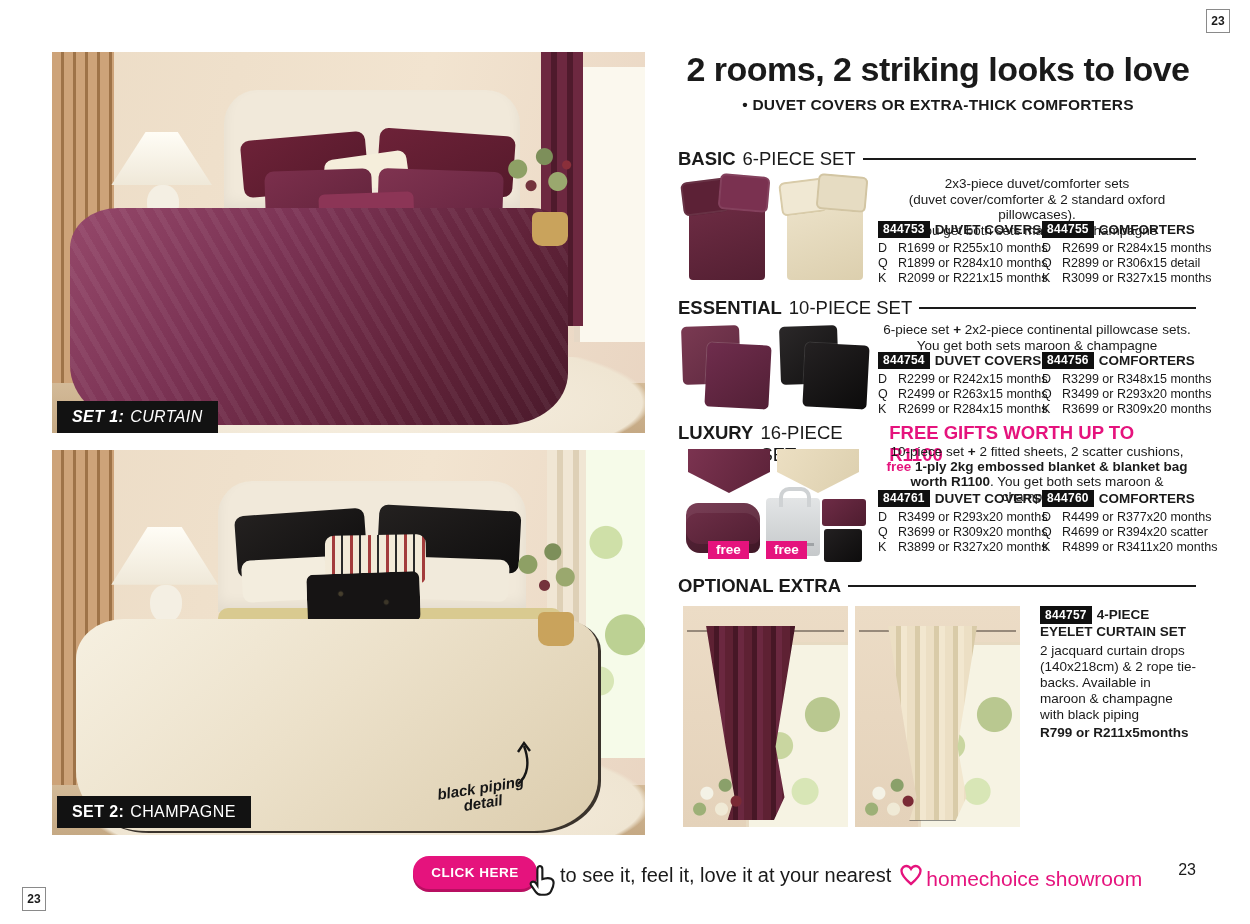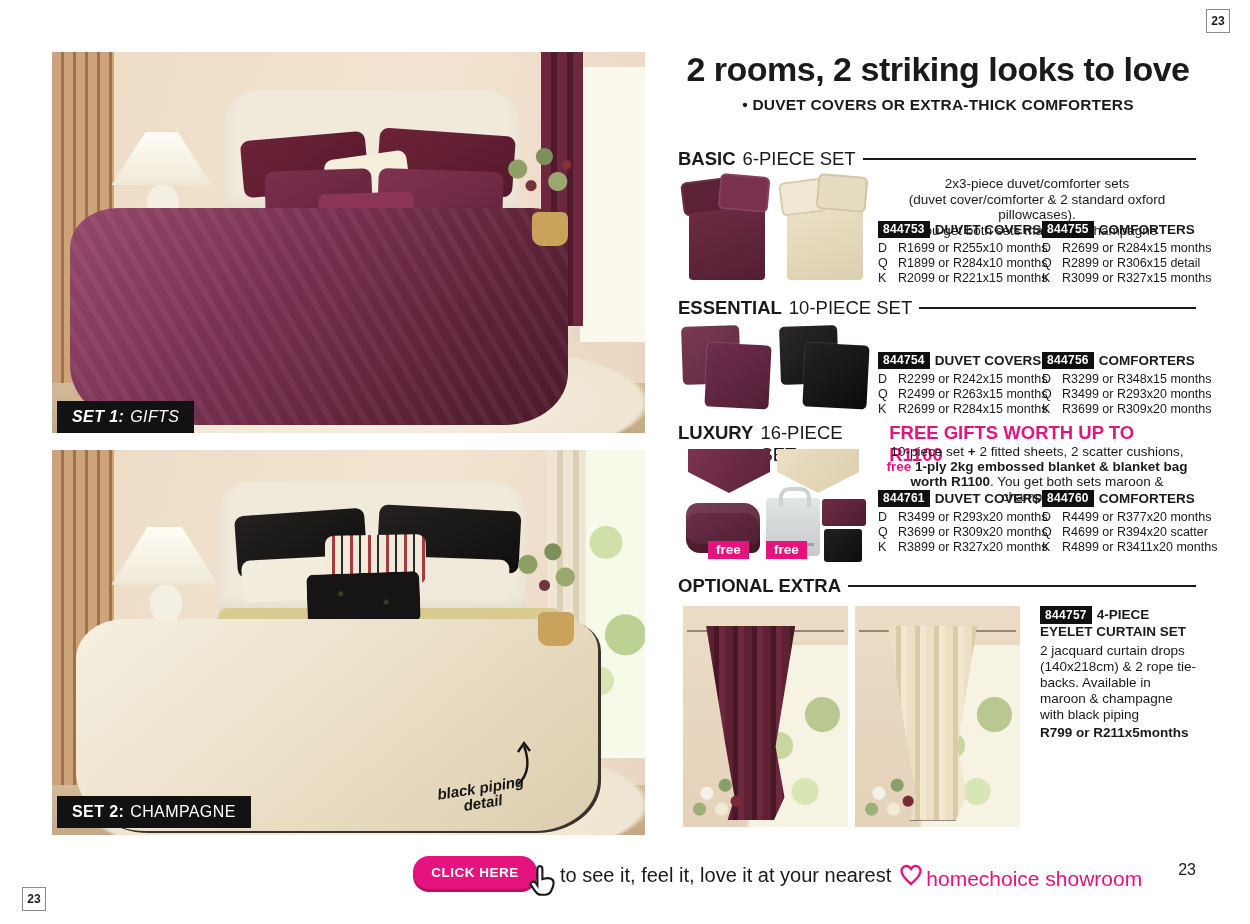--- a/index.html
+++ b/index.html
@@ -212,21 +212,21 @@
     <div class="pl p1-pl3"></div>
     <div class="pl p1-pl4"></div>
     <div class="pl p1-scatter"></div>
     <div class="duvet">
         <div class="texture"></div>
       </div>
     <div class="plant"></div>
     <div class="vase"></div>
     <div class="set-label">
       <b>SET 1:</b>
-      <span>GIFTS</span>
+      <span>CURTAIN</span>
     </div>
   </div>
 
   <div class="photo photo2 p2">
     <div class="slats"></div>
     <div class="floor"></div>
     <div class="window-r"></div>
     <div class="drape-c"></div>
     <div class="rug"></div>
     <div class="table">
@@ -326,20 +326,24 @@
     <span class="rule"></span>
   </div>
   <div class="cushpair pair-m" style="left:682px;top:326px;">
     <div class="cp-a"></div>
       <div class="cp-b"></div>
   </div>
   <div class="cushpair pair-k" style="left:780px;top:326px;">
     <div class="cp-a"></div>
       <div class="cp-b"></div>
   </div>
+  <div class="intro" style="top:322px;">
+    <span>6-piece set </span><b>+</b><span> 2x2-piece continental pillowcase sets.</span><br>
+    <span>You get both sets maroon &amp; champagne</span>
+  </div>
   <div class="pcol" style="left:878px;top:352px;">
     <div class="phead">
         <span class="badge">844754</span>
         <span>DUVET COVERS</span>
       </div>
     <div class="prow">
         <span class="sz">D</span>
         <span>R2299 or R242x15 months</span>
       </div>
     <div class="prow">

